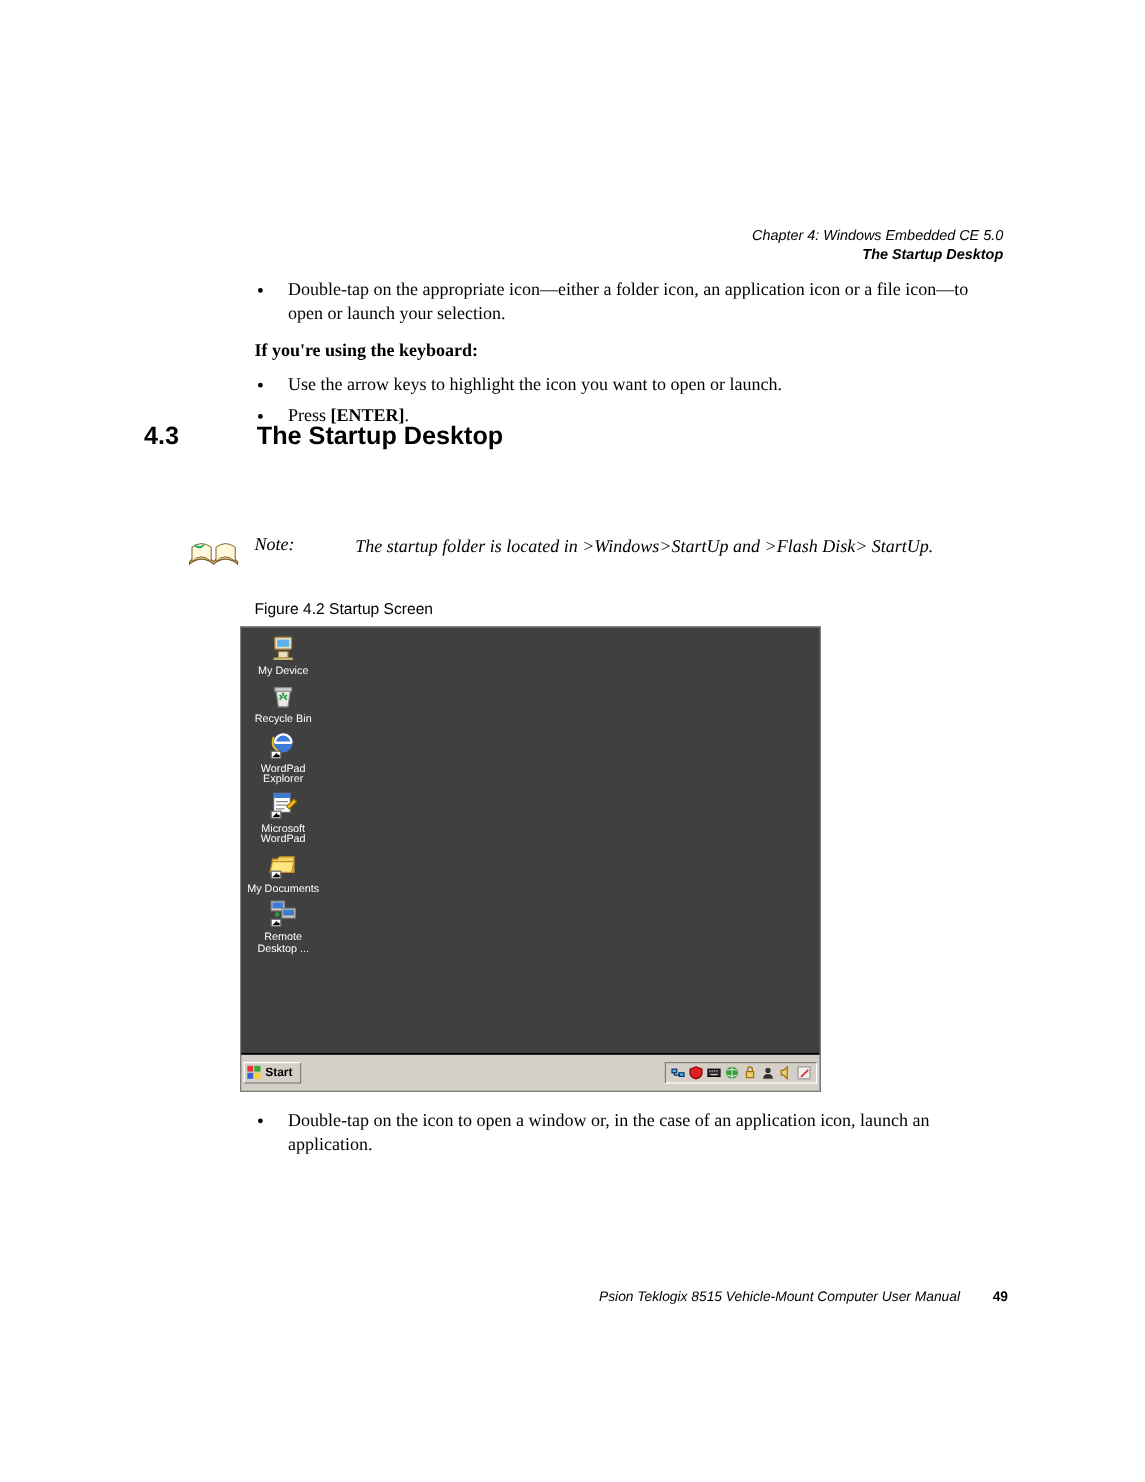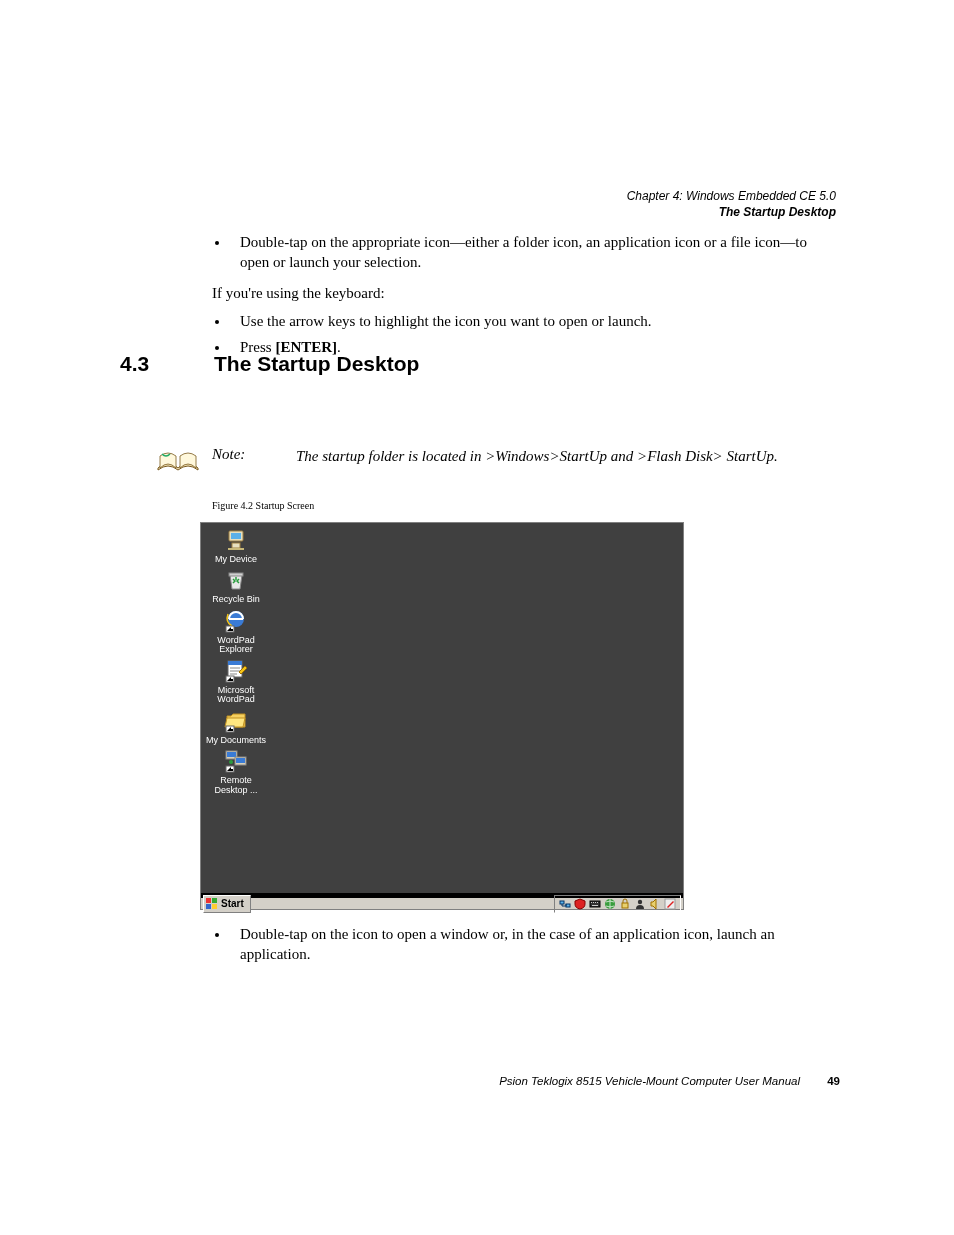--- a/index.html
+++ b/index.html
@@ -30,21 +30,21 @@
   .hdr .l2 { font-weight: bold; }
   .content {
     position: absolute;
     left: 212px;
     right: 118px;
     top: 232px;
   }
   .body-text { font-size: 15px; line-height: 1.35; }
   ul.bul { margin: 0 0 10px 0; padding-left: 18px; }
   ul.bul li { margin: 0 0 6px 0; padding-left: 10px; }
-  .para { margin: 4px 0 8px 0; }
+  .para { margin: 4px 0 8px 0; font-weight: bold; }
   .sec-row {
     position: absolute;
     left: 120px;
     top: 352px;
     right: 118px;
   }
   .sec-num {
     font-family: Verdana, Geneva, sans-serif;
     font-size: 21px;
     font-weight: bold;
@@ -86,22 +86,22 @@
   }
   .note-text {
     font-style: italic;
     font-size: 15px;
     line-height: 1.35;
   }
   .fig-cap {
     position: absolute;
     left: 212px;
     top: 500px;
-    font-family: Liberation Serif, serif;
-    font-size: 10px;
+    font-family: Liberation Sans, sans-serif;
+    font-size: 13px;
   }
   .screenshot {
     position: absolute;
     left: 200px;
     top: 522px;
     width: 484px;
     height: 388px;
     background: #404040;
     border: 1px solid #808080;
     font-family: Tahoma, Verdana, sans-serif;
@@ -121,23 +121,23 @@
     cursor: default;
   }
   .dicon .glyph {
     width: 26px; height: 26px;
     margin: 0 auto 2px auto;
     display: block;
   }
   .taskbar {
     position: absolute;
     left: 0; right: 0; bottom: 0;
-    height: 16px;
+    height: 32px;
     background: #d4d0c8;
-    border-top: 5px solid #000000;
+    border-top: 2px solid #000000;
     display: flex;
     align-items: center;
     font-size: 11px;
     color: #000;
   }
   .startbtn {
     height: 18px;
     margin: 0 2px;
     padding: 0 6px 0 2px;
     background: #d4d0c8;

